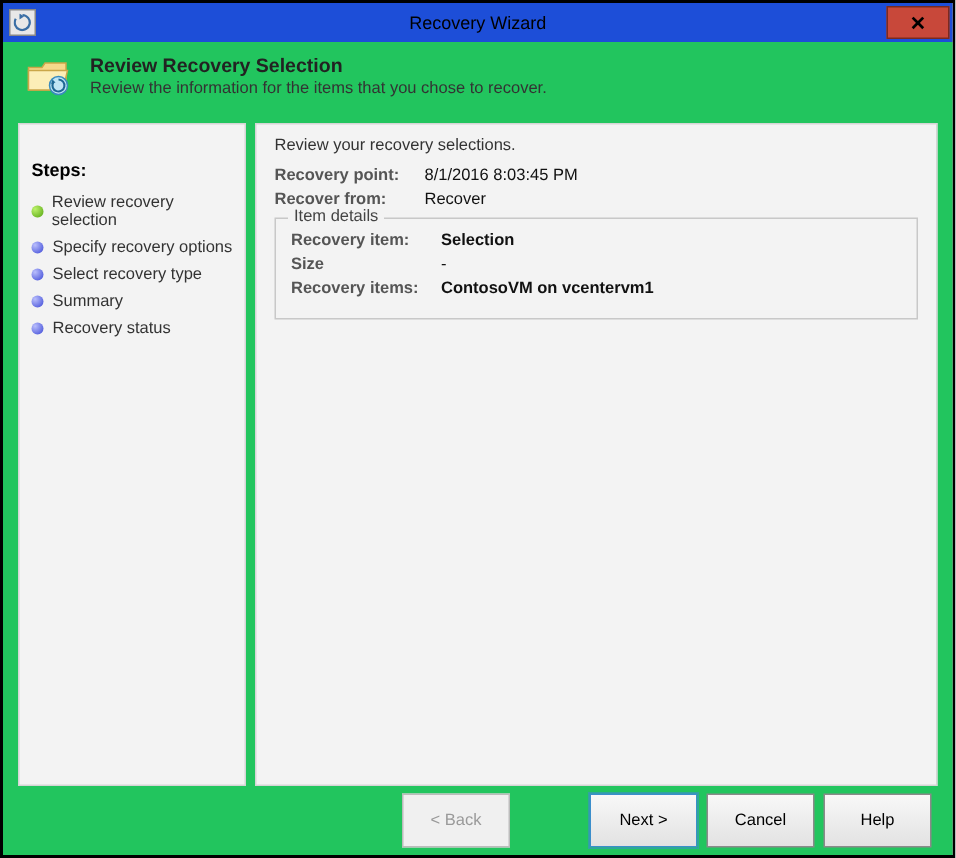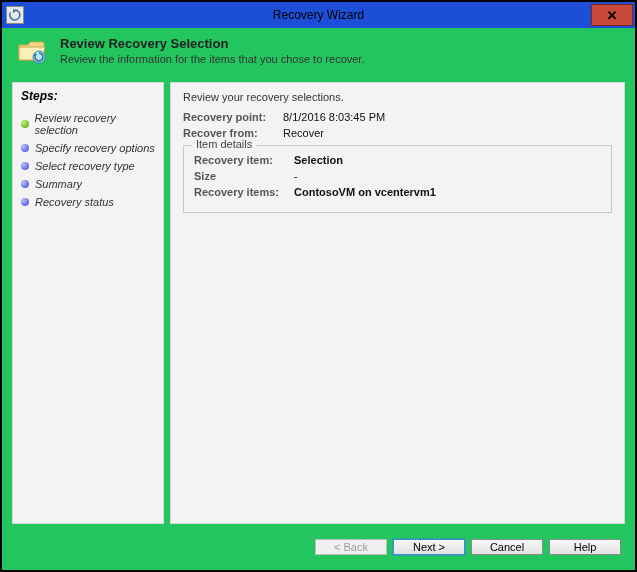--- a/index.html
+++ b/index.html
@@ -9,37 +9,37 @@
     .titlebar-icon { width: 18px; height: 18px; margin-left: 4px; display:flex; align-items:center; justify-content:center; background:#e8e8e8; border:1px solid #888;}
     .titlebar-title { position: absolute; left: 0; right: 0; text-align: center; font-size: 12px; color: #000; pointer-events:none;}
     .titlebar-close { margin-left: auto; width: 42px; height: 22px; background: #c8483a; color: #000; display:flex; align-items:center; justify-content:center; font-weight:bold; font-size: 13px; border:1px solid #7a2a20; margin-right:2px; margin-top:0;}
     .content { flex:1; display:flex; flex-direction:column; background:#22c55e; }
     .header-panel { display:flex; padding: 8px 14px 14px 14px; border-bottom: none; }
     .header-icon { width: 32px; height: 32px; margin-right: 12px; display:flex; align-items:center; justify-content:center; }
     .header-text {  }
     .header-title { font-weight: bold; font-size: 13px; color: #222; margin-bottom: 2px; }
     .header-sub { font-size: 11px; color: #333; }
     .body-area { flex:1; display:flex; padding: 0 10px; gap: 6px; }
-    .steps-panel { flex: 0 0 152px; background:#f3f3f3; border:1px solid #d5d5d5; padding: 6px 8px; font-style: italic; }
+    .steps-panel { flex: 0 0 152px; background:#f3f3f3; border:1px solid #d5d5d5; padding: 23px 8px; }
     .steps-heading { font-weight:bold; font-size: 12px; margin-bottom: 6px; color:#000;}
     .step-item { display:flex; align-items:center; gap:6px; padding: 3px 0; font-size:11px; color:#333;}
     .bullet { width: 8px; height:8px; border-radius:50%; }
     .bullet-active { background: radial-gradient(circle at 30% 30%, #bdf26b, #53a40f); }
     .bullet-pending { background: radial-gradient(circle at 30% 30%, #b9befc, #3b47d6); }
     .main-panel { flex:1; background:#f3f3f3; border:1px solid #d5d5d5; padding: 8px 12px; font-size:11px; color:#333;}
     .review-line { margin-bottom: 8px; }
     .info-row { display:flex; margin-bottom:4px; }
     .info-label { flex: 0 0 100px; color:#555;font-weight:bold; }
     .info-value { color:#111; }
     .fieldset { border:1px solid #c8c8c8; margin-top: 6px; padding: 8px 10px 10px 10px; position:relative;}
     .fieldset-legend { position:absolute; top:-8px; left:8px; background:#f3f3f3; padding:0 4px; font-size:11px; color:#444;}
     .footer { height: 46px; display:flex; align-items:center; justify-content:flex-end; padding: 0 14px; gap: 6px; }
-    .btn { min-width: 72px; height: 16px; font-size: 11px; border:1px solid #8a8a8a; background: linear-gradient(#f8f8f8,#e2e2e2); padding: 0 10px; cursor:pointer; }
+    .btn { min-width: 72px; height: 36px; font-size: 11px; border:1px solid #8a8a8a; background: linear-gradient(#f8f8f8,#e2e2e2); padding: 0 10px; cursor:pointer; }
     .btn:disabled { color:#9a9a9a; background:#f0f0f0; cursor:default; border-color:#bcbcbc;}
-    .btn-primary { border:1px solid #3b8ecb; box-shadow: 0 0 0 1px rgba(59,142,203,0.6); }
+    .btn-primary { border:1px solid #3b8ecb; box-shadow: 0 0 0 1px rgba(59,142,203,0.6); margin-left: 47px; }
   </style>
 </head>
 <body>
 
 <div class="window">
   <div class="titlebar">
     <div class="titlebar-icon">
       <svg width="12" height="12" viewBox="0 0 12 12">
           <path d="M6 1 A5 5 0 1 1 1.5 3.5" fill="none" stroke="#3a6ea5" stroke-width="1.5"></path>
           <path d="M4 0 L7 2 L4 4 Z" fill="#3a6ea5"></path>

